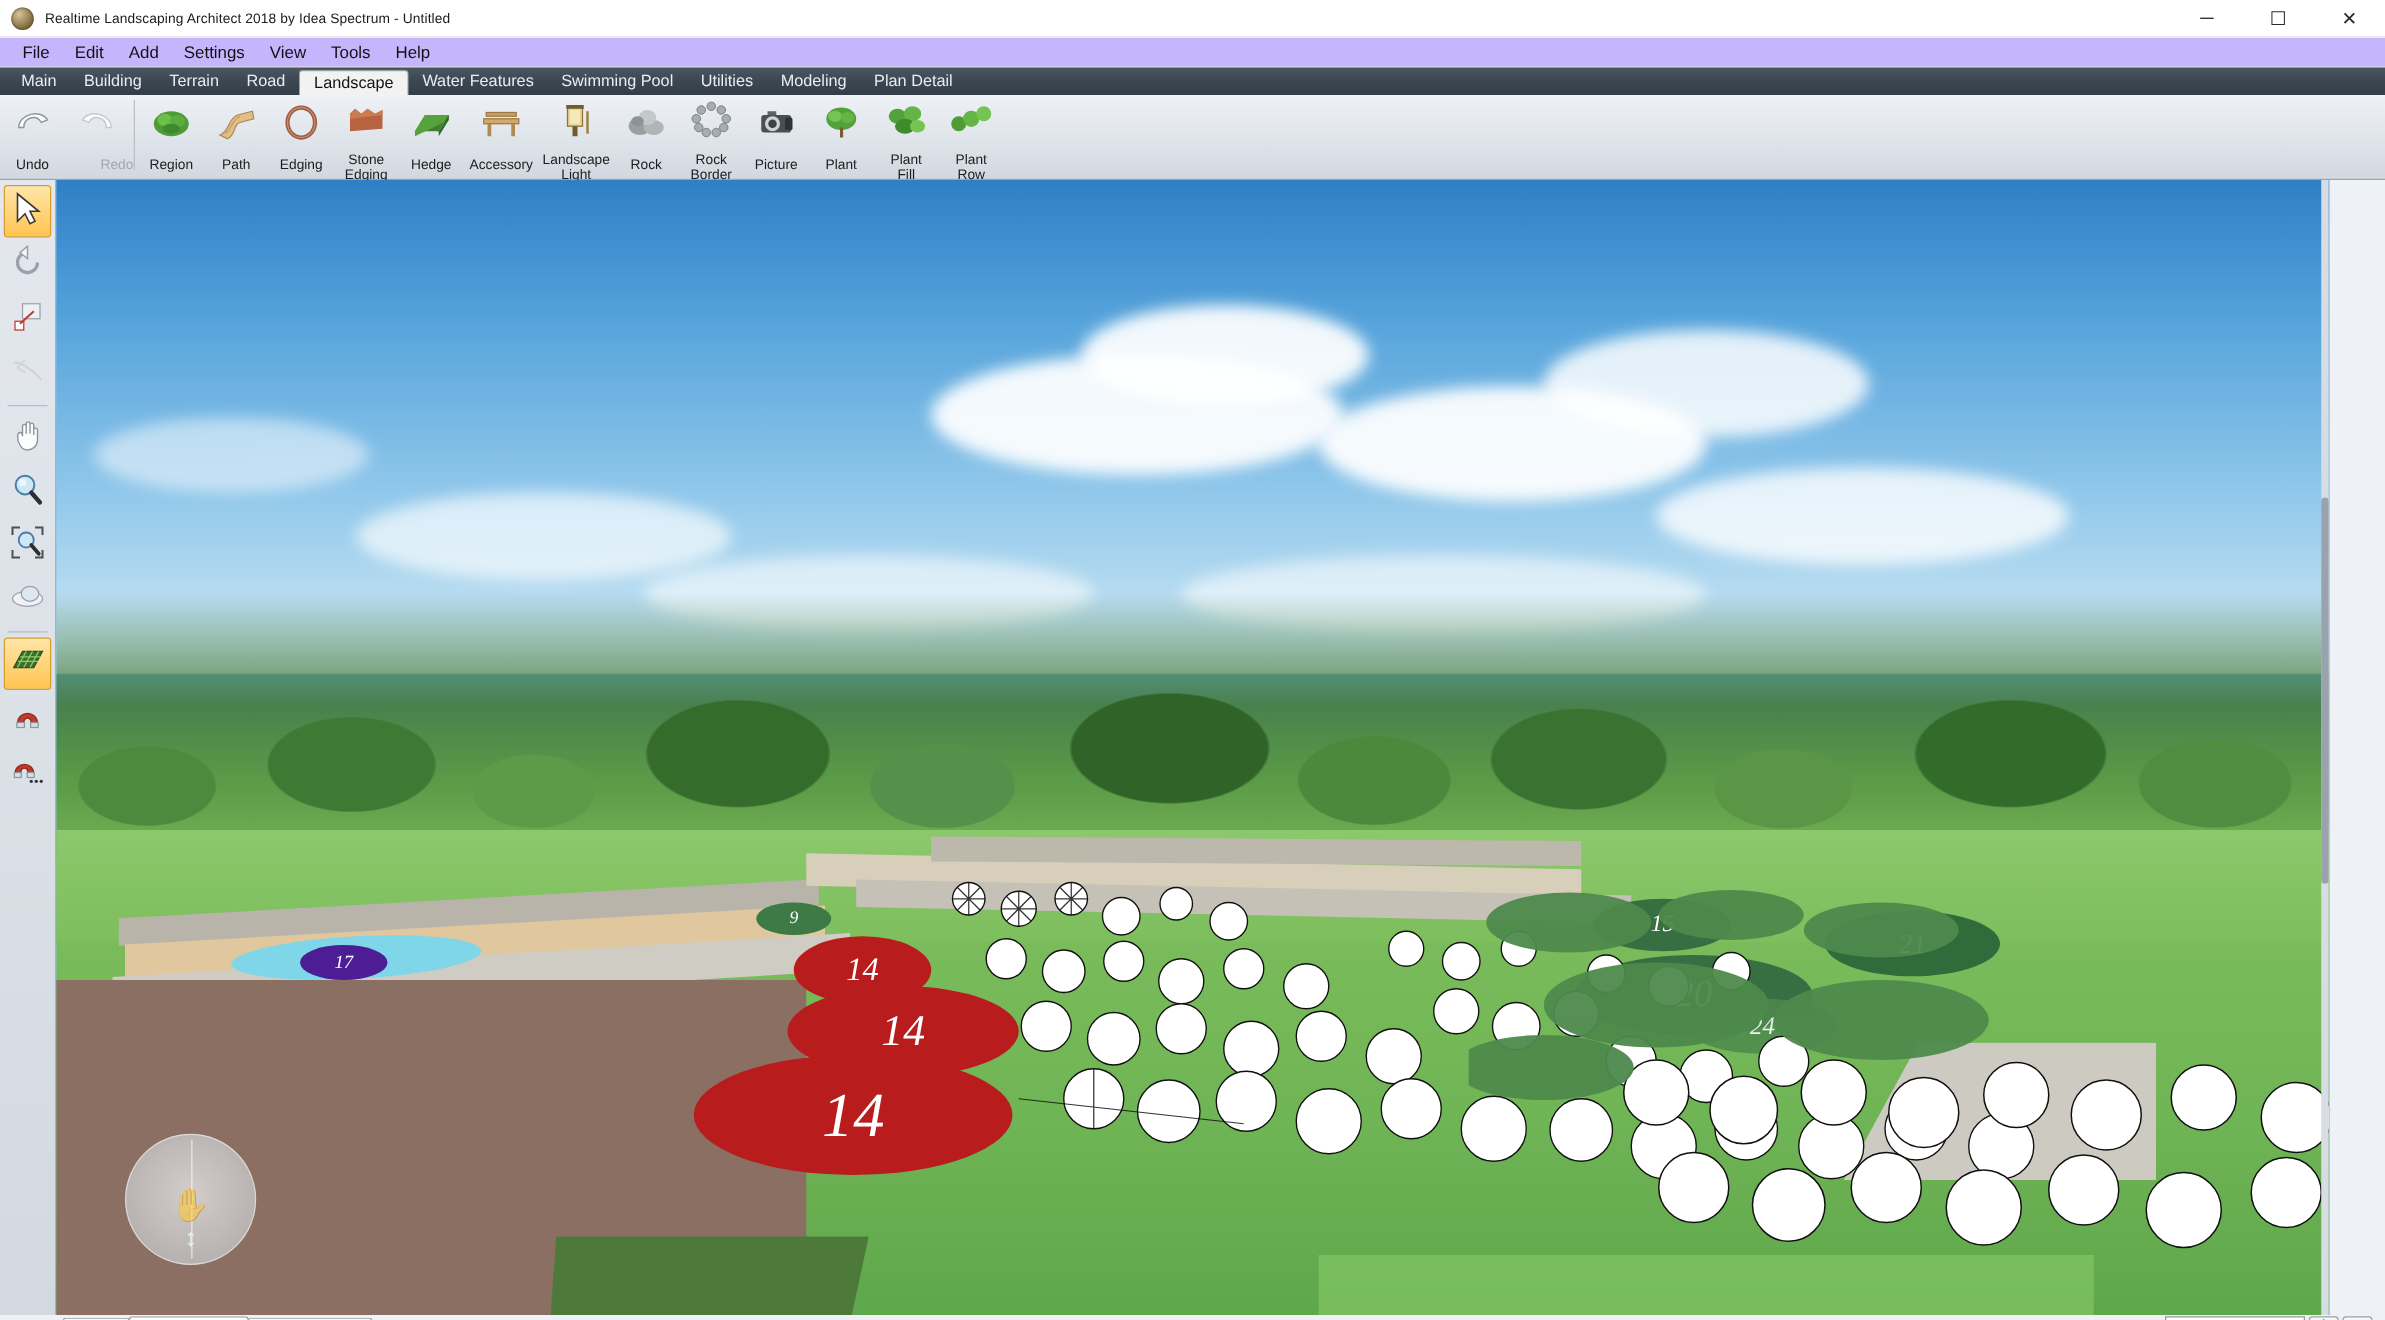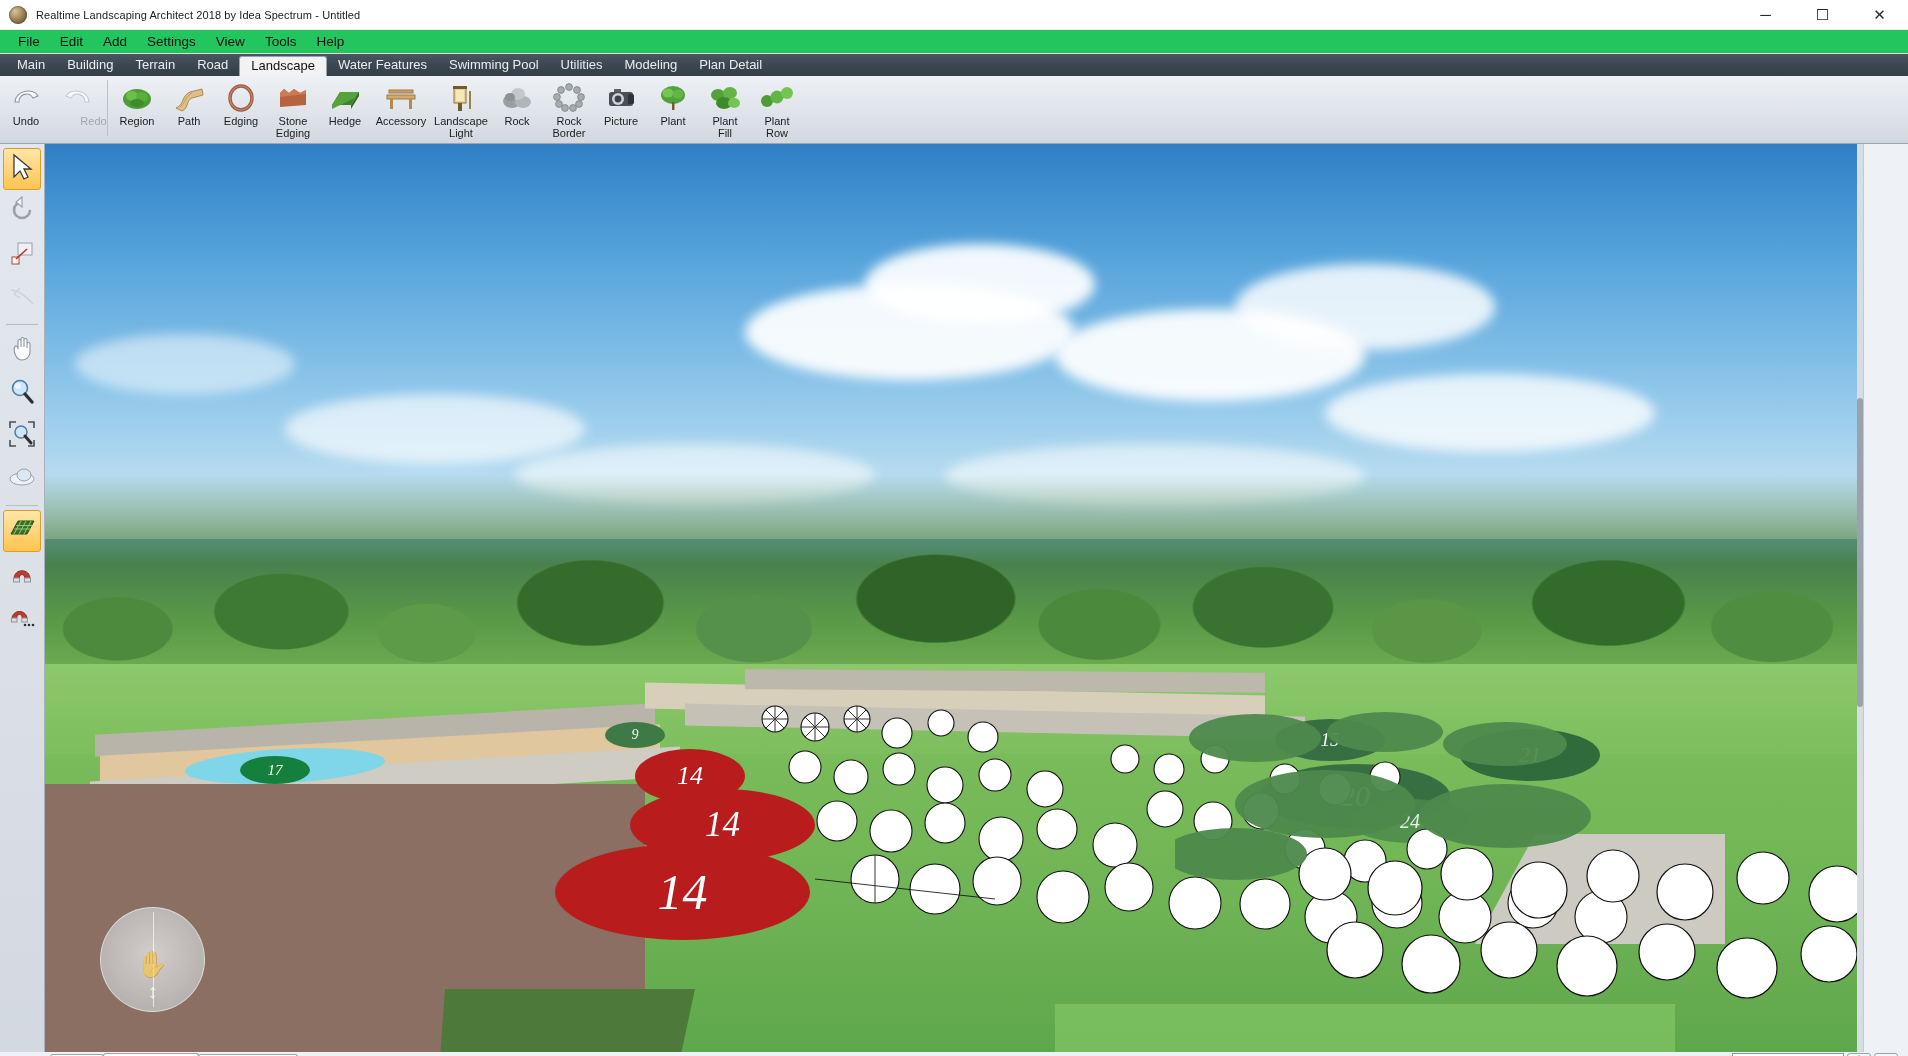--- a/index.html
+++ b/index.html
@@ -13,41 +13,41 @@
   }
   .tb-icon{ width:18px;height:18px;margin:0 9px 0 9px; border-radius:50%;
     background:radial-gradient(circle at 35% 30%, #d8c49a, #8a7346 60%, #5b4a2b);
     box-shadow:inset 0 0 2px #3d3220; flex:none;}
   .tb-title{ font-size:11px; color:#1b1b1b; letter-spacing:.1px;text-align:right;}
   .tb-btns{ margin-left:auto; display:flex; height:30px;}
   .tb-btn{ width:57px; height:30px; display:flex; align-items:center; justify-content:center;
     font-size:15px; color:#2a2a2a; }
 
   
-  .menubar{ height:24px; background:#22c55e; display:flex; align-items:center; padding-left:8px;
+  .menubar{ height:24px; background:#c4b5fd; display:flex; align-items:center; padding-left:8px;
     border-bottom:1px solid #dcdcdc;}
   .menubar .mi{ font-size:13.5px; color:#111; padding:3px 10px; cursor:default;}
 
   
   .ribtabs{ height:22px; background:linear-gradient(180deg,#4a5663 0%,#3d4852 45%,#333d46 100%);
      display:flex; align-items:flex-end; padding-left:6px; position:relative;}
   .ribtab{ font-size:13px; color:#e9edf1; padding:2px 11px 3px 11px; line-height:16px;
      border-radius:3px 3px 0 0; white-space:nowrap;text-align:right;}
   .ribtab.active{ background:#f2f2f2; color:#111; border:1px solid #9aa3ab; border-bottom:none;
      padding:1px 11px 3px 11px; margin-bottom:-1px; }
 
   
   .toolbar{ height:68px; background:linear-gradient(180deg,#eef1f5 0%,#dfe4ea 55%,#d2d8e0 100%);
      display:flex; align-items:flex-start; border-bottom:1px solid #9aa5b1; position:relative;}
   .tb-group{ display:flex; height:68px; align-items:flex-start;}
   .tb-sep{ width:1px; background:#b9c0c8; height:56px; margin:4px 3px 0 3px;}
   .tool{ width:52px; height:66px; display:flex; flex-direction:column; align-items:center;
      justify-content:flex-start; padding-top:5px; }
   .tool .gl{ height:34px; display:flex; align-items:center; justify-content:center;}
-  .tool .lbl{ font-size:11px; color:#1c1c1c; text-align:center; line-height:11.5px; margin-top:1px;}
+  .tool .lbl{ font-size:11px; color:#1c1c1c; text-align:center; line-height:11.5px; margin-top:12px;}
   .tool.disabled .lbl{ color:#a2a8ae;padding-left:31px;}
   .tool.wide{ width:60px;}
 
   
   .work{ position:relative; height:908px; background:#e9eef4; display:flex;}
   .leftbar{ width:45px; background:linear-gradient(180deg,#e4e8ee,#d3d9e1);
      border-right:1px solid #a8b2bd; padding-top:4px; display:flex; flex-direction:column; align-items:center;}
   .ltool{ width:38px;height:42px; display:flex;align-items:center;justify-content:center; margin-bottom:1px;
      border:1px solid transparent; border-radius:3px;}
   .ltool.sel{ background:linear-gradient(180deg,#ffe6a8,#ffc451); border:1px solid #d79f2a;}
@@ -486,21 +486,21 @@
       </div>
     <div class="pbl" style="left:1415px;top:585px;width:140px;height:52px;font-size:22px;background:#2f6b3b;">
         <span>21</span>
       </div>
     <div class="pbl" style="left:1305px;top:655px;width:120px;height:44px;font-size:20px;background:#4d8a4d;opacity:.85">
         <span>24</span>
       </div>
     <div class="pbl" style="left:560px;top:578px;width:60px;height:26px;font-size:14px;background:#3d7a45;">
         <span>9</span>
       </div>
-    <div class="pbl" style="left:195px;top:612px;width:70px;height:28px;font-size:15px;background:#15803d;">
+    <div class="pbl" style="left:195px;top:612px;width:70px;height:28px;font-size:15px;background:#4c1d95;">
         <span>17</span>
       </div>
 
     <svg style="position:absolute;left:700px;top:545px;width:960px;height:260px;">
       <g fill="#ffffff" stroke="#111" stroke-width="1.1">
         <circle cx="30" cy="30" r="13"></circle>
           <circle cx="70" cy="38" r="14"></circle>
           <circle cx="112" cy="30" r="13"></circle>
         <circle cx="152" cy="44" r="15"></circle>
           <circle cx="196" cy="34" r="13"></circle>

